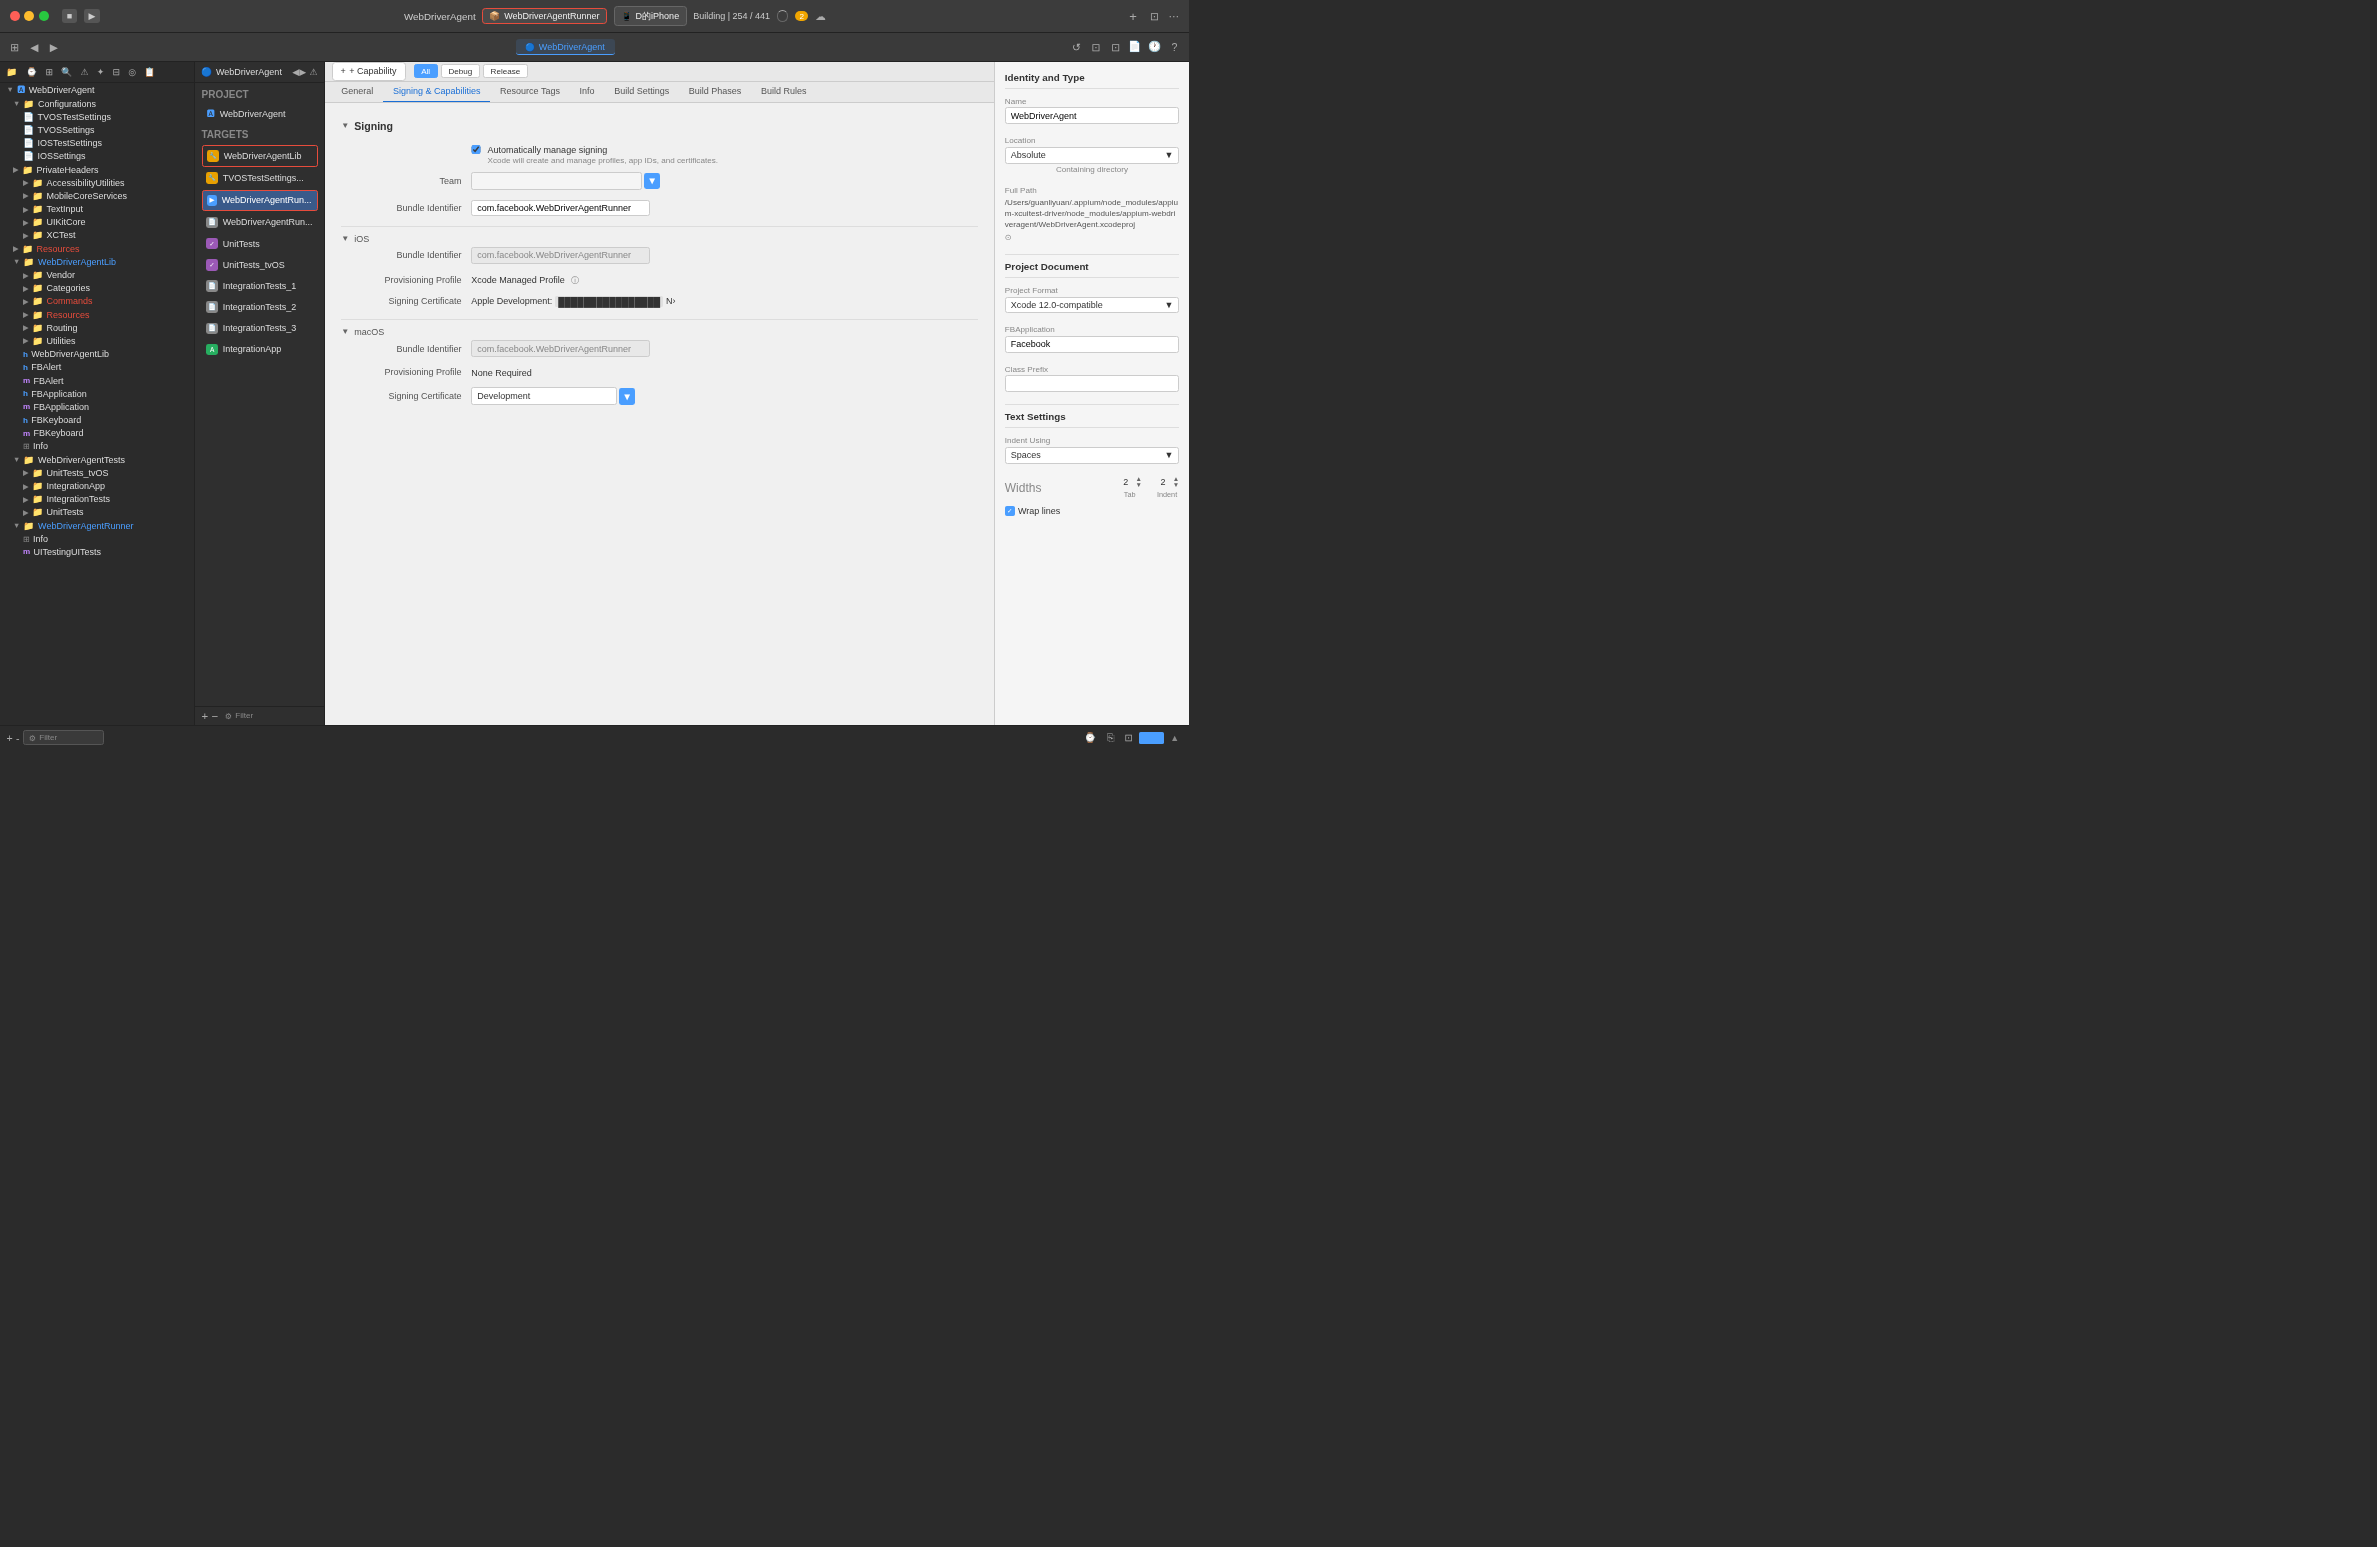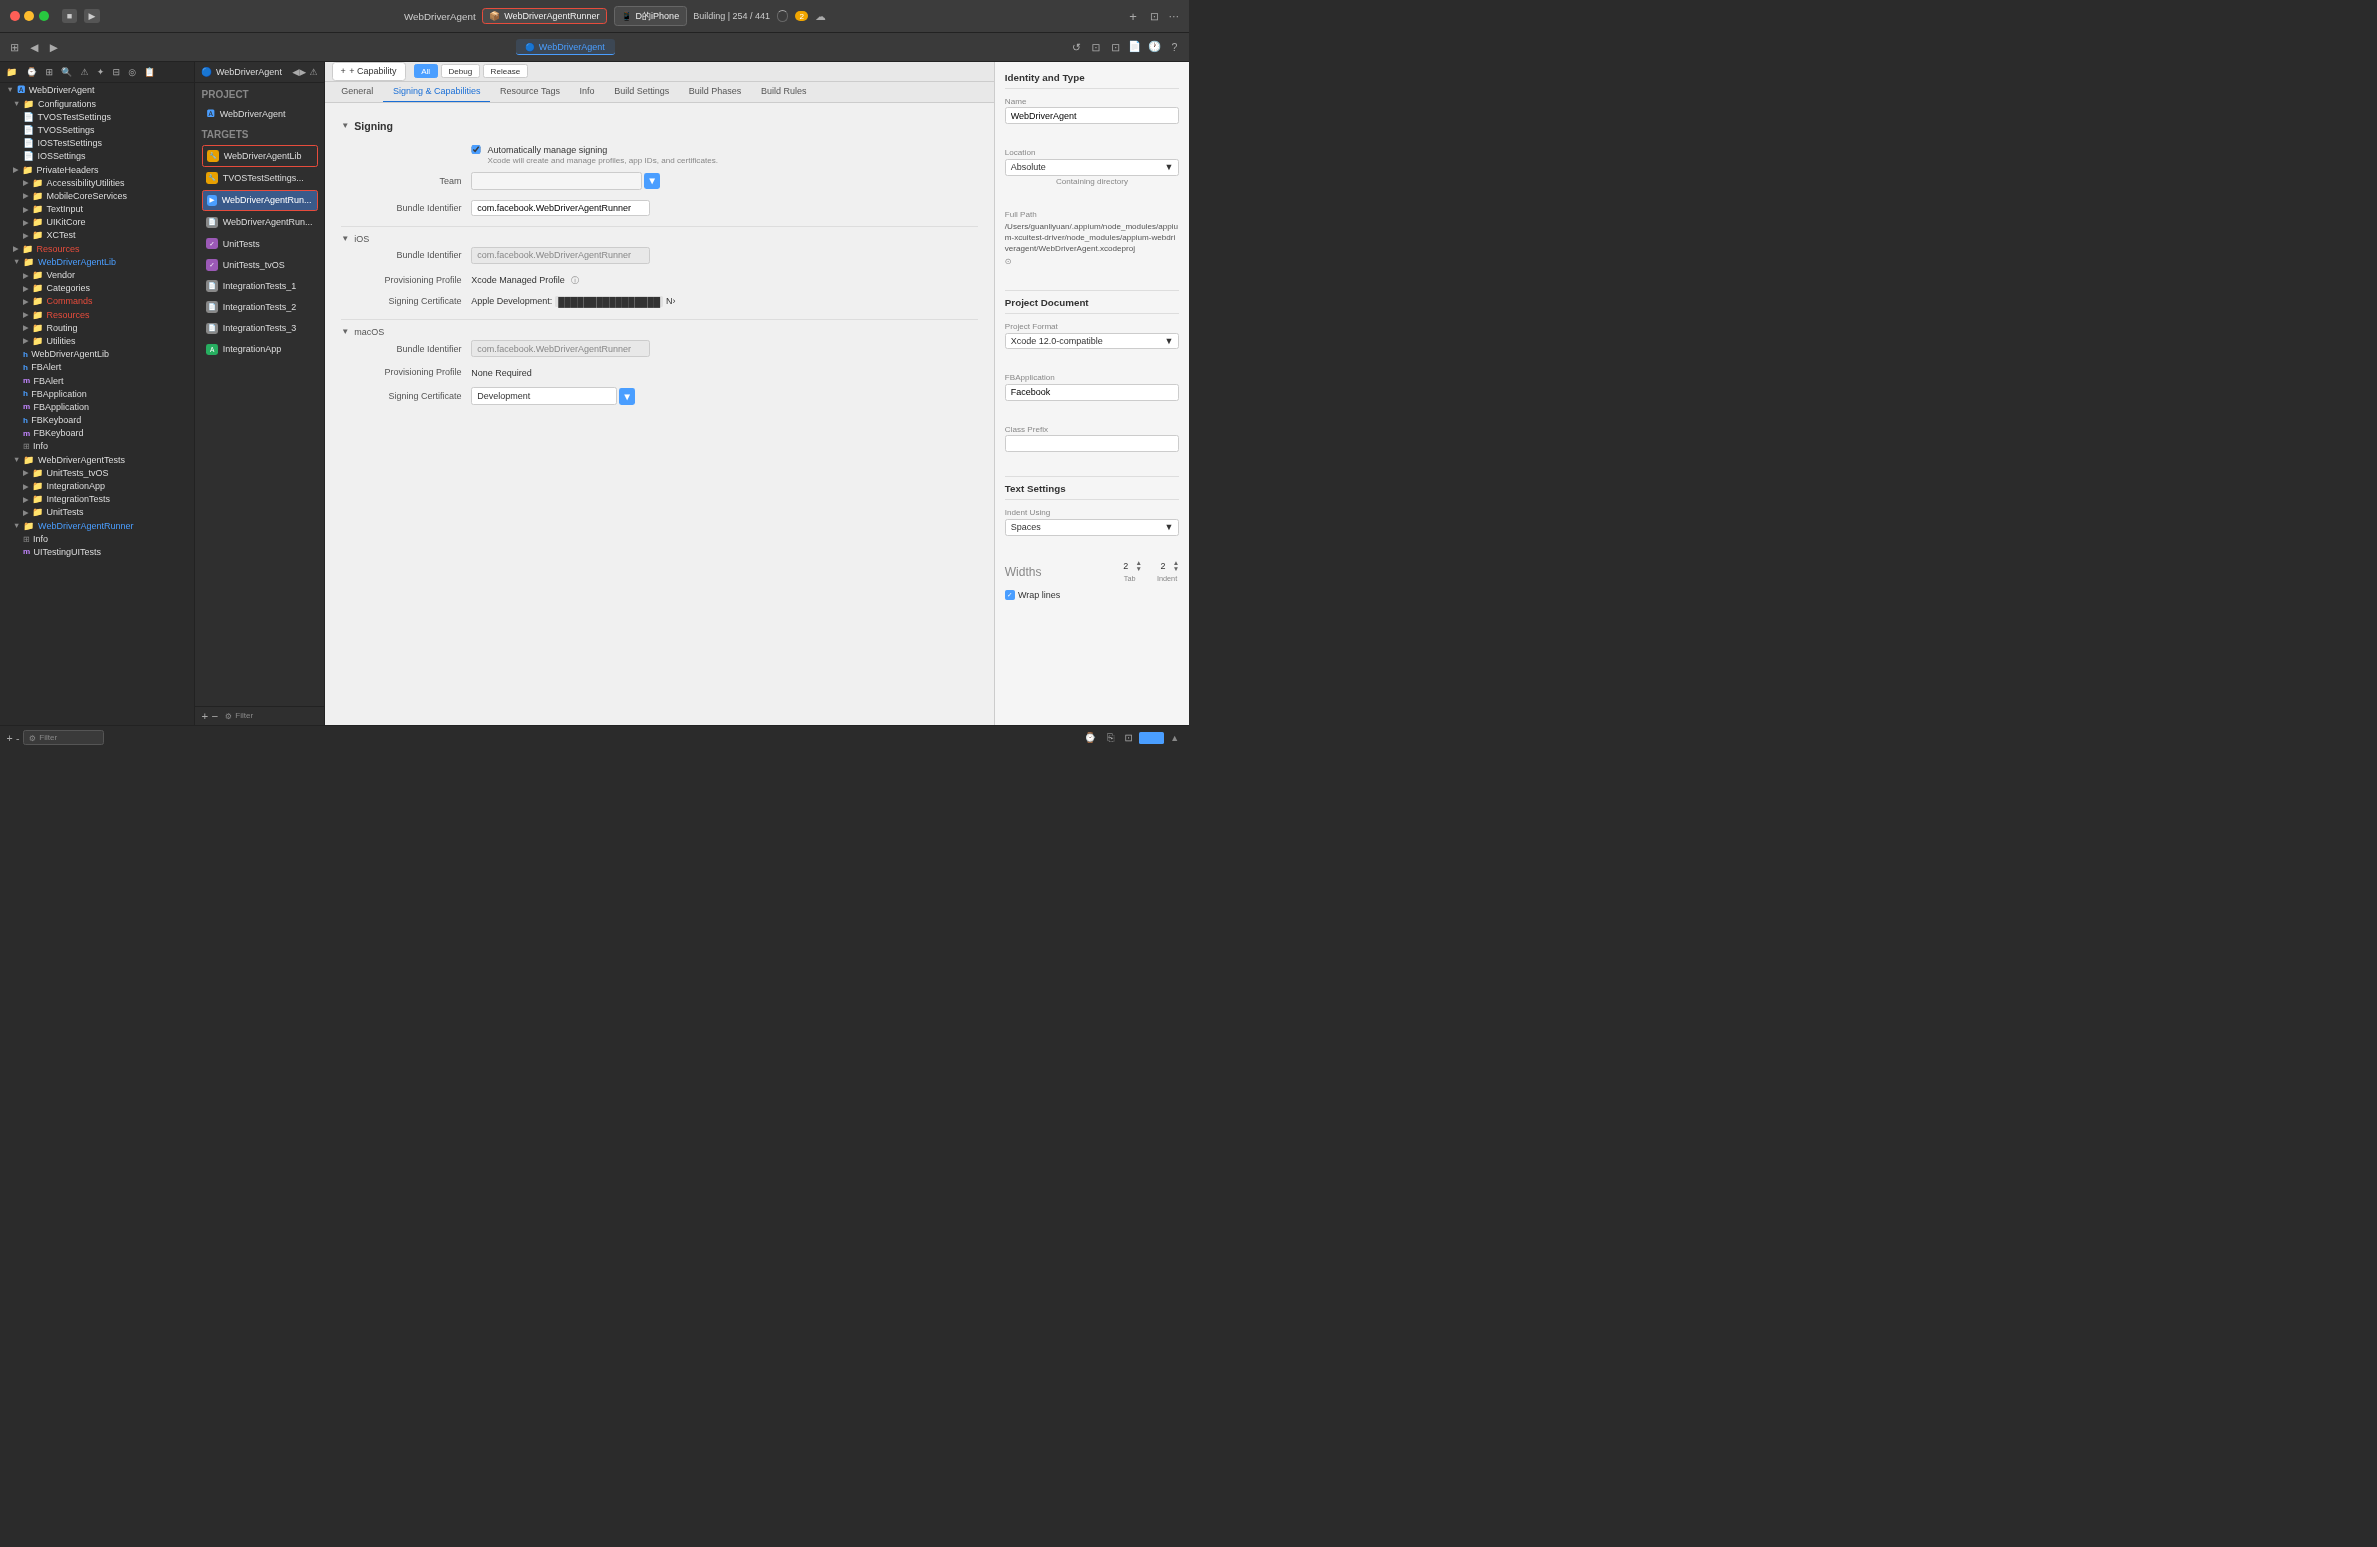--- a/index.html
+++ b/index.html
@@ -78,21 +78,21 @@
     .select-box { width: 171px; padding: 2.4px 4.9px; border: 0.8px solid #ccc; border-radius: 2.4px; font-size: 9px; background: white; }
     .blue-btn { background: #4a9eff; color: white; border: none; border-radius: 2.4px; width: 16.3px; height: 16.3px; display: flex; align-items: center; justify-content: center; font-size: 9.8px; cursor: pointer; }
     .platform-section { margin-bottom: 13px; }
     .platform-header { display: flex; align-items: center; gap: 4.9px; font-size: 9px; color: #555; border-top: 0.8px solid #ddd; padding: 6.5px 0 3.3px; }
     .platform-label { font-weight: 500; }
     .readonly-input { width: 179px; padding: 2.4px 4.9px; border: 0.8px solid #ccc; border-radius: 2.4px; font-size: 9px; background: #e8e8e8; color: #888; }
 
     
     .right-panel { width: 195px; background: #f5f5f5; border-left: 0.8px solid #ccc; padding: 9.8px; overflow-y: auto; }
     .right-section-title { font-size: 9.8px; font-weight: 600; color: #333; margin-bottom: 8.1px; border-bottom: 0.8px solid #ddd; padding-bottom: 4.9px; }
-    .right-field { margin-bottom: 24px; }
+    .right-field { margin-bottom: 12px; }
     .right-label { font-size: 8.1px; color: #888; margin-bottom: 1.6px; }
     .right-select { width: 100%; padding: 2.4px 4.9px; border: 0.8px solid #ccc; border-radius: 2.4px; font-size: 9px; background: white; display: flex; align-items: center; justify-content: space-between; }
     .right-input { width: 100%; padding: 2.4px 4.9px; border: 0.8px solid #ccc; border-radius: 2.4px; font-size: 9px; }
     .full-path { font-size: 8.1px; color: #555; line-height: 1.4; word-break: break-all; }
     .right-row { display: flex; align-items: center; justify-content: space-between; margin-bottom: 6.5px; }
     .stepper { display: flex; align-items: center; gap: 1.6px; }
     .stepper-val { font-size: 9px; width: 16.3px; text-align: center; }
     .stepper-btns { display: flex; flex-direction: column; }
     .stepper-btn { font-size: 6.5px; color: #666; cursor: pointer; line-height: 1; }
     .checkbox-small { display: flex; align-items: center; gap: 3.3px; font-size: 9px; }

